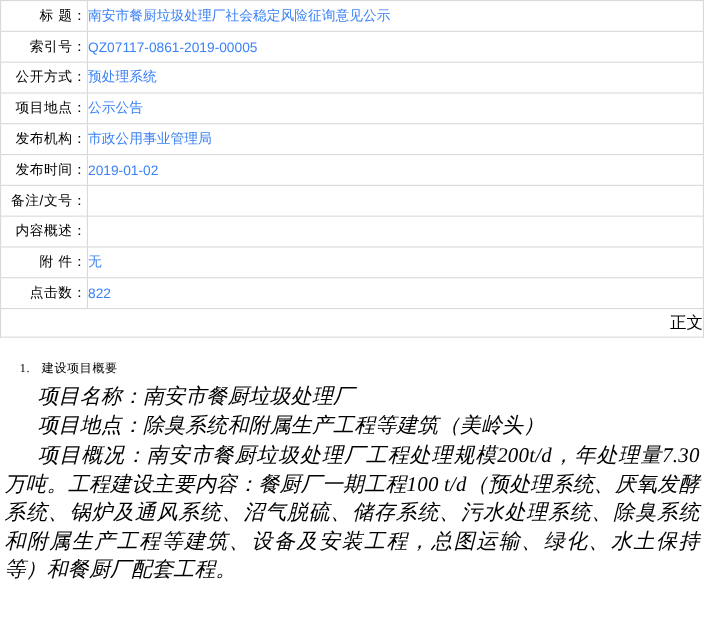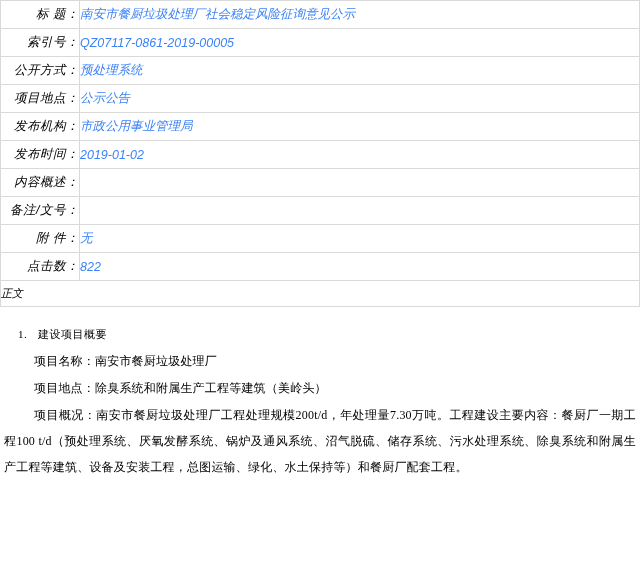--- a/index.html
+++ b/index.html
@@ -19,21 +19,20 @@
     height: 565px;
     position: relative;
     box-sizing: border-box;
   }
 
   
   table.meta {
     width: 100%;
     border-collapse: collapse;
     table-layout: fixed;
-    font-style: italic;
   }
   table.meta td {
     border: 1px solid #d9d9d9;
     padding: 0;
     vertical-align: middle;
   }
   td.label {
     width: 78px;
     text-align: right;
     padding-right: 7px;
@@ -47,22 +46,22 @@
     padding-left: 7px;
     font-size: 12.5px;
     height: 27px;
     color: #3b82f6;
     font-family: "Liberation Sans", "DejaVu Sans", sans-serif;
     white-space: nowrap;
     overflow: hidden;
   }
   tr.tall td { height: 27px; }
   td.body-head {
-    text-align: left;
-    font-size: 11px;
+    text-align: right;
+    font-size: 15px;
     height: 25px;
     font-family: "Liberation Sans", "DejaVu Sans", sans-serif;
   }
 
   
   .article {
     padding: 10px 4px 0 4px;
     box-sizing: border-box;
   }
   .sec-title {
@@ -72,26 +71,27 @@
     padding-left: 34px;
     letter-spacing: 0.5px;
   }
   .sec-title .num {
     display: inline-block;
     width: 20px;
     margin-left: -20px;
     font-family: "Liberation Serif", serif;
   }
   p.para {
-    font-size: 12px;
+    font-size: 19px;
     line-height: 26px;
     margin: 0 0 1px 0;
     text-indent: 30px;
     text-align: justify;
     letter-spacing: 0.2px;
+    font-style: italic;
   }
 </style>
 </head>
 <body>
 
 <div class="page">
 
   <table class="meta">
     <tbody>
       <tr class="tall">
@@ -112,25 +112,25 @@
       </tr>
       <tr class="tall">
         <td class="label">发布机构：</td>
         <td class="value">市政公用事业管理局</td>
       </tr>
       <tr class="tall">
         <td class="label">发布时间：</td>
         <td class="value">2019-01-02</td>
       </tr>
       <tr class="tall">
-        <td class="label">内容概述：</td>
+        <td class="label">备注/文号：</td>
         <td class="value"></td>
       </tr>
       <tr class="tall">
-        <td class="label">备注/文号：</td>
+        <td class="label">内容概述：</td>
         <td class="value"></td>
       </tr>
       <tr class="tall">
         <td class="label">附    件：</td>
         <td class="value">无</td>
       </tr>
       <tr class="tall">
         <td class="label">点击数：</td>
         <td class="value">822</td>
       </tr>

